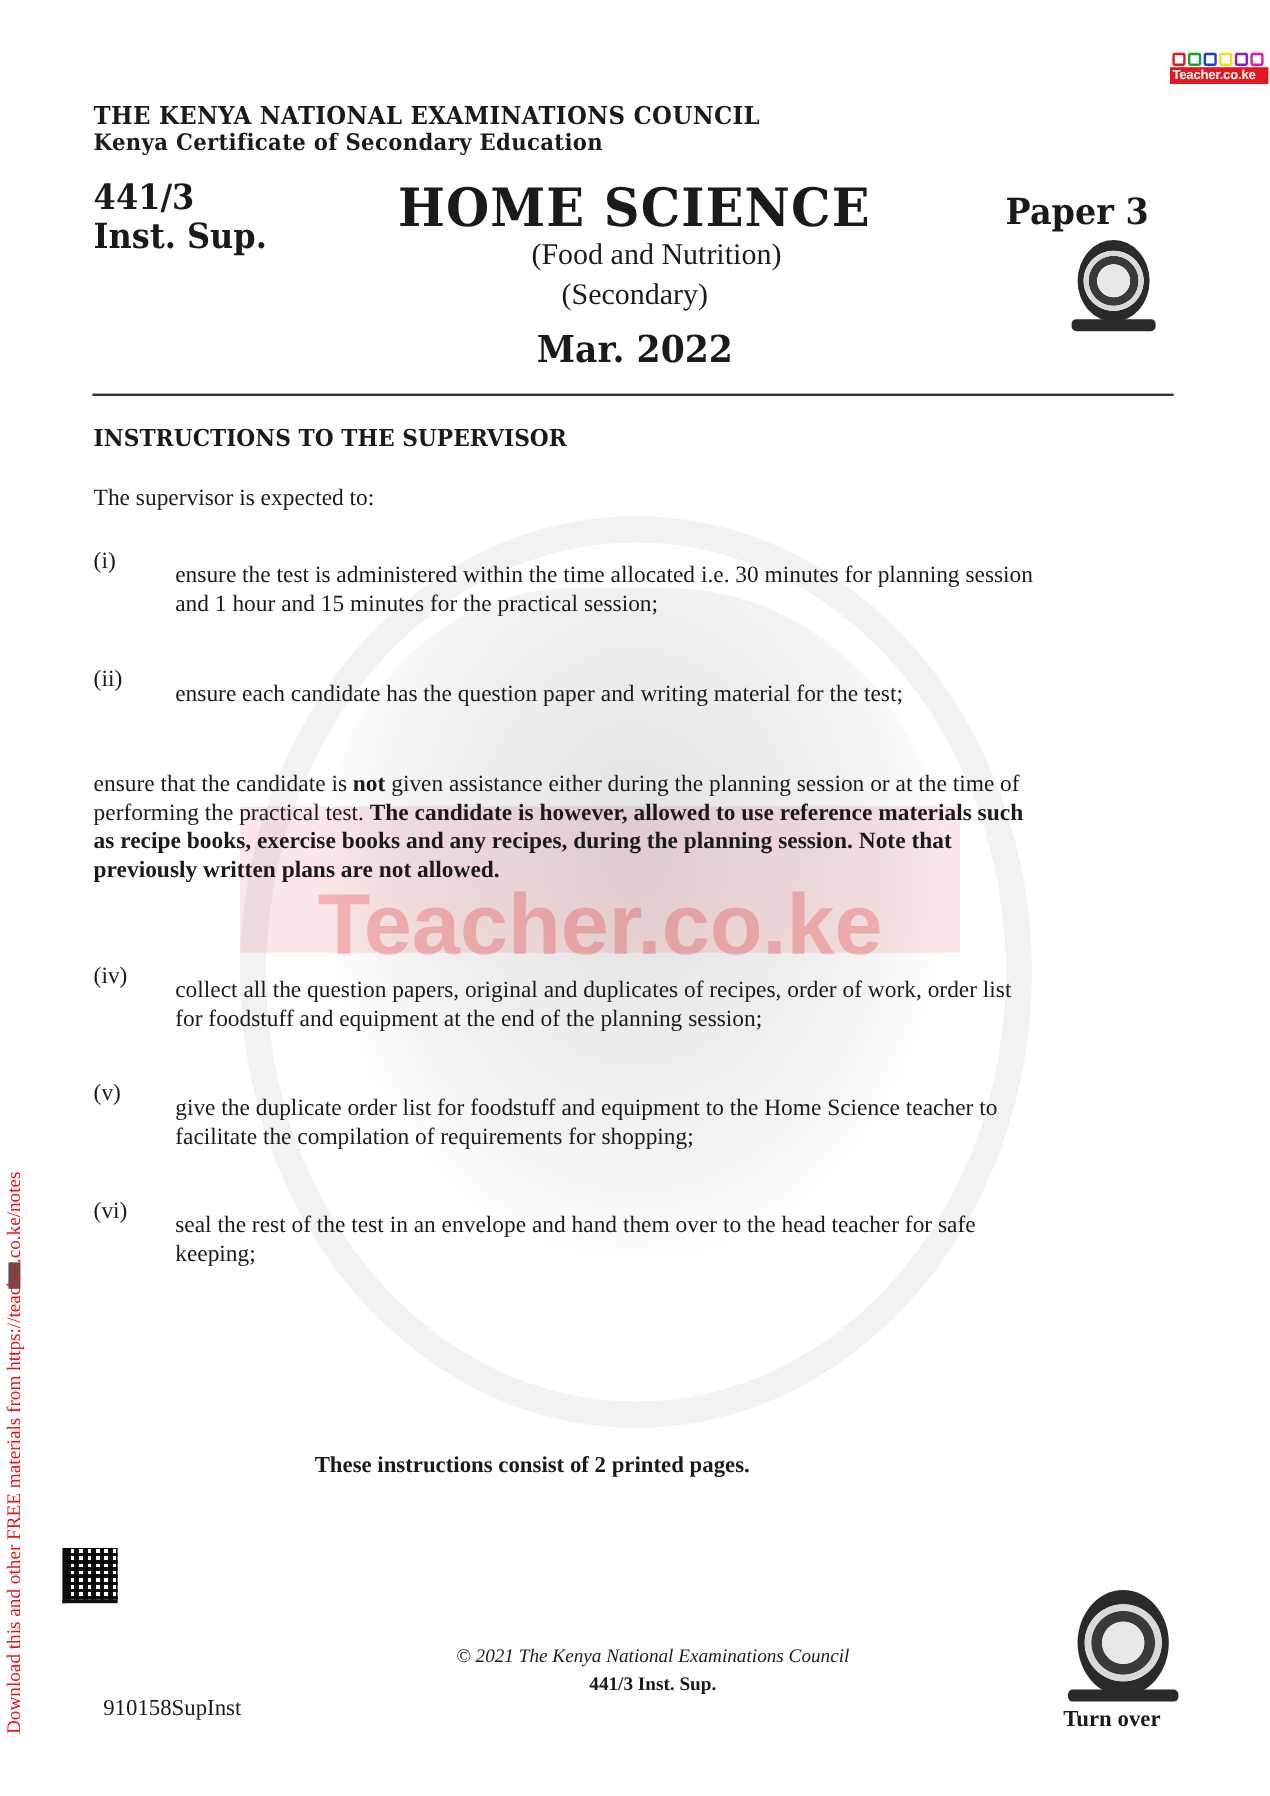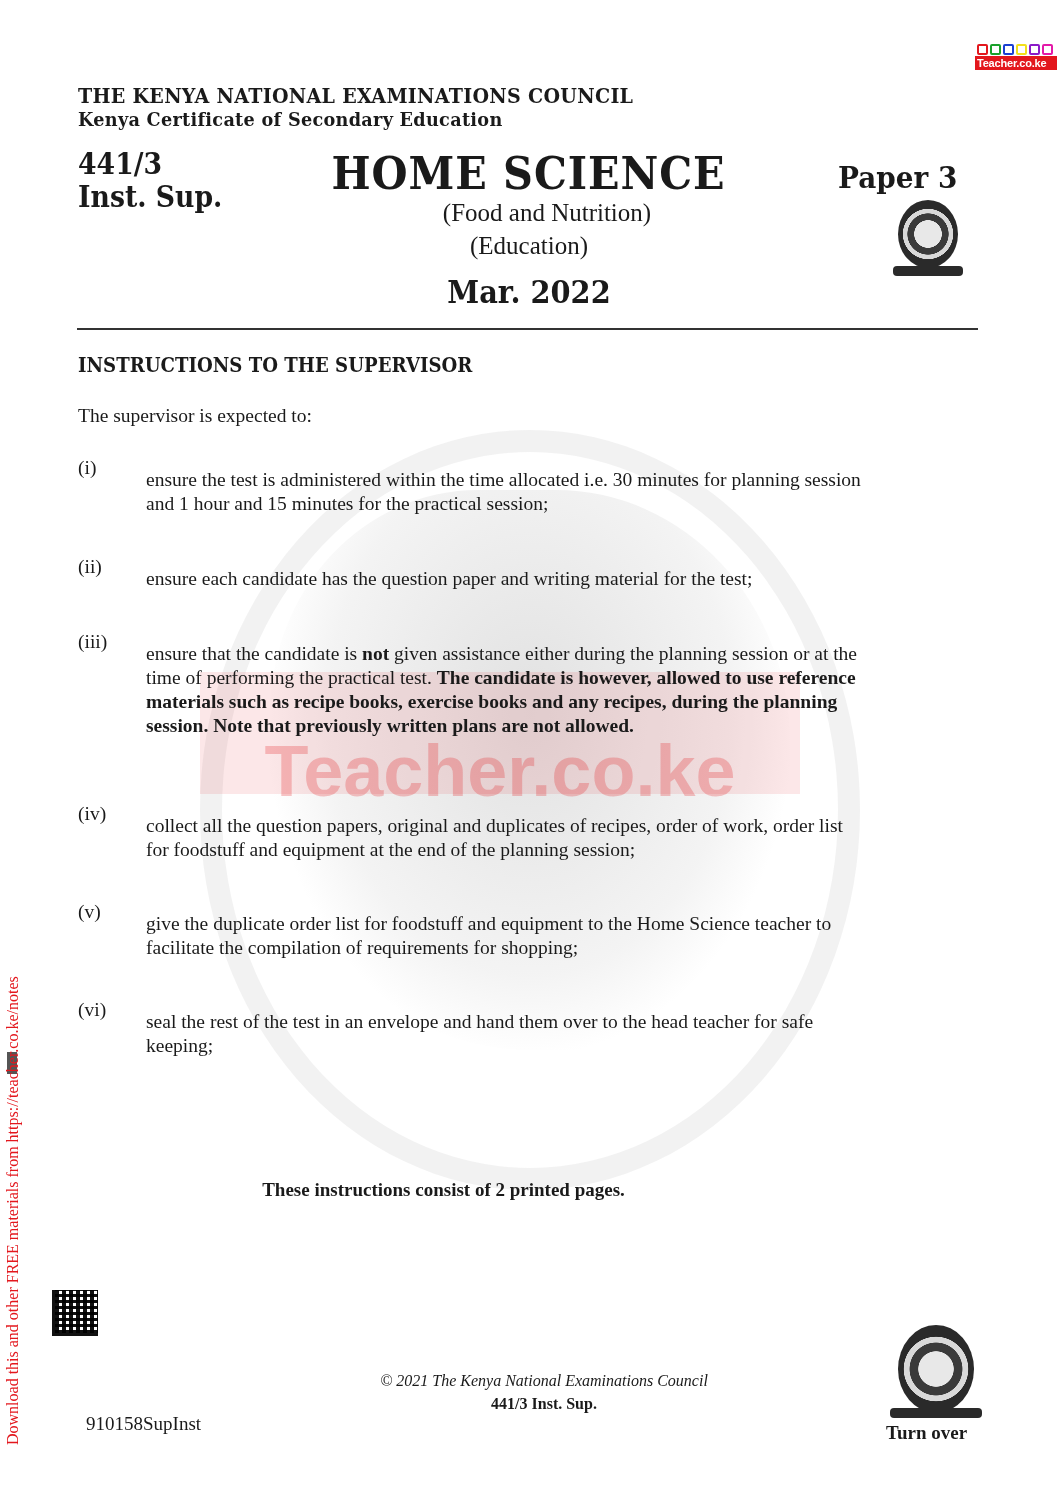--- a/index.html
+++ b/index.html
@@ -43,21 +43,21 @@
     .item .num { width: 68px; flex-shrink: 0; }
     .item .txt { flex: 1; margin-top: 12px; }
     .item .bold { font-weight: bold; }
 
     
     .wm-map { left: 270px; top: 490px; width: 520px; height: 560px; background: radial-gradient(ellipse at 50% 40%, rgba(120,120,120,0.22), rgba(160,160,160,0.12) 55%, rgba(255,255,255,0) 72%); border-radius: 40% 45% 38% 50%; }
     .wm-banner { left: 200px; top: 672px; width: 600px; height: 122px; background: rgba(227,23,29,0.10); }
     .wm-banner-text { left: 200px; top: 730px; width: 600px; text-align: center; color: rgba(227,23,29,0.25); font-family: "Liberation Sans", sans-serif; font-weight: bold; font-size: 72px; }
     .wm-ring { left: 200px; top: 430px; width: 660px; height: 760px; border: 22px solid rgba(150,150,150,0.12); border-radius: 50%; }
 
-    .consist { left: 0; width: 845px; top: 1179px; text-align: center; font-family: "Liberation Serif", serif; font-weight: bold; font-size: 19px; padding-left: 42px; }
+    .consist { left: 0; width: 845px; top: 1211px; text-align: center; font-family: "Liberation Serif", serif; font-weight: bold; font-size: 19px; padding-left: 42px; }
 
     .qr { left: 52px; top: 1290px; width: 46px; height: 46px; background:
       repeating-linear-gradient(90deg, #111 0 4px, #fff 4px 7px),
       repeating-linear-gradient(0deg, #111 0 3px, #fff 3px 6px); background-blend-mode: multiply; border-left: 3px solid #111; border-bottom: 3px solid #111; }
 
     .copyright { left: 0; width: 1058px; top: 1372px; text-align: center; font-family: "Liberation Serif", serif; font-style: italic; font-weight: normal; font-size: 16px; padding-left: 30px; }
     .footer-code { left: 0; width: 1058px; top: 1395px; text-align: center; font-family: "Liberation Serif", serif; font-weight: bold; font-size: 16px; padding-left: 30px; }
     .docid { left: 86px; top: 1413px; font-family: "Liberation Serif", serif; font-size: 19px; }
     .turnover { left: 886px; top: 1422px; font-family: "Liberation Serif", serif; font-weight: bold; font-size: 19px; text-align: right; }
 
@@ -89,21 +89,21 @@
 
 <div class="abs code">
   <div>441/3</div>
   <div>Inst. Sup.</div>
 </div>
 
 <div class="abs subject">
   <span class="subject-inner">HOME SCIENCE</span>
 </div>
 <div class="abs sub1">(Food and Nutrition)</div>
-<div class="abs sub2">(Education)</div>
+<div class="abs sub2">(Secondary)</div>
 <div class="abs date">Mar. 2022</div>
 
 <div class="abs paper">Paper 3</div>
 <div class="abs seal seal-top"></div>
 <div class="abs seal-ribbon ribbon-top"></div>
 
 <div class="abs rule"></div>
 
 <div class="abs instr-title">INSTRUCTIONS TO THE SUPERVISOR</div>
 <div class="abs intro">The supervisor is expected to:</div>
@@ -112,21 +112,20 @@
   <span class="num">(i)</span>
   <span class="txt">ensure the test is administered within the time allocated i.e. 30 minutes for planning session and 1 hour and 15 minutes for the practical session;</span>
 </div>
 
 <div class="abs item" style="top:555px">
   <span class="num">(ii)</span>
   <span class="txt">ensure each candidate has the question paper and writing material for the test;</span>
 </div>
 
 <div class="abs item" style="top:630px">
-  <span class="num">(iii)</span>
   <span class="txt"><span>ensure that the candidate is </span><span class="bold">not</span><span> given assistance either during the planning session or at the time of performing the practical test. </span><span class="bold">The candidate is however, allowed to use reference materials such as recipe books, exercise books and any recipes, during the planning session. Note that previously written plans are not allowed.</span></span>
 </div>
 
 <div class="abs item" style="top:802px">
   <span class="num">(iv)</span>
   <span class="txt">collect all the question papers, original and duplicates of recipes, order of work, order list for foodstuff and equipment at the end of the planning session;</span>
 </div>
 
 <div class="abs item" style="top:900px">
   <span class="num">(v)</span>

